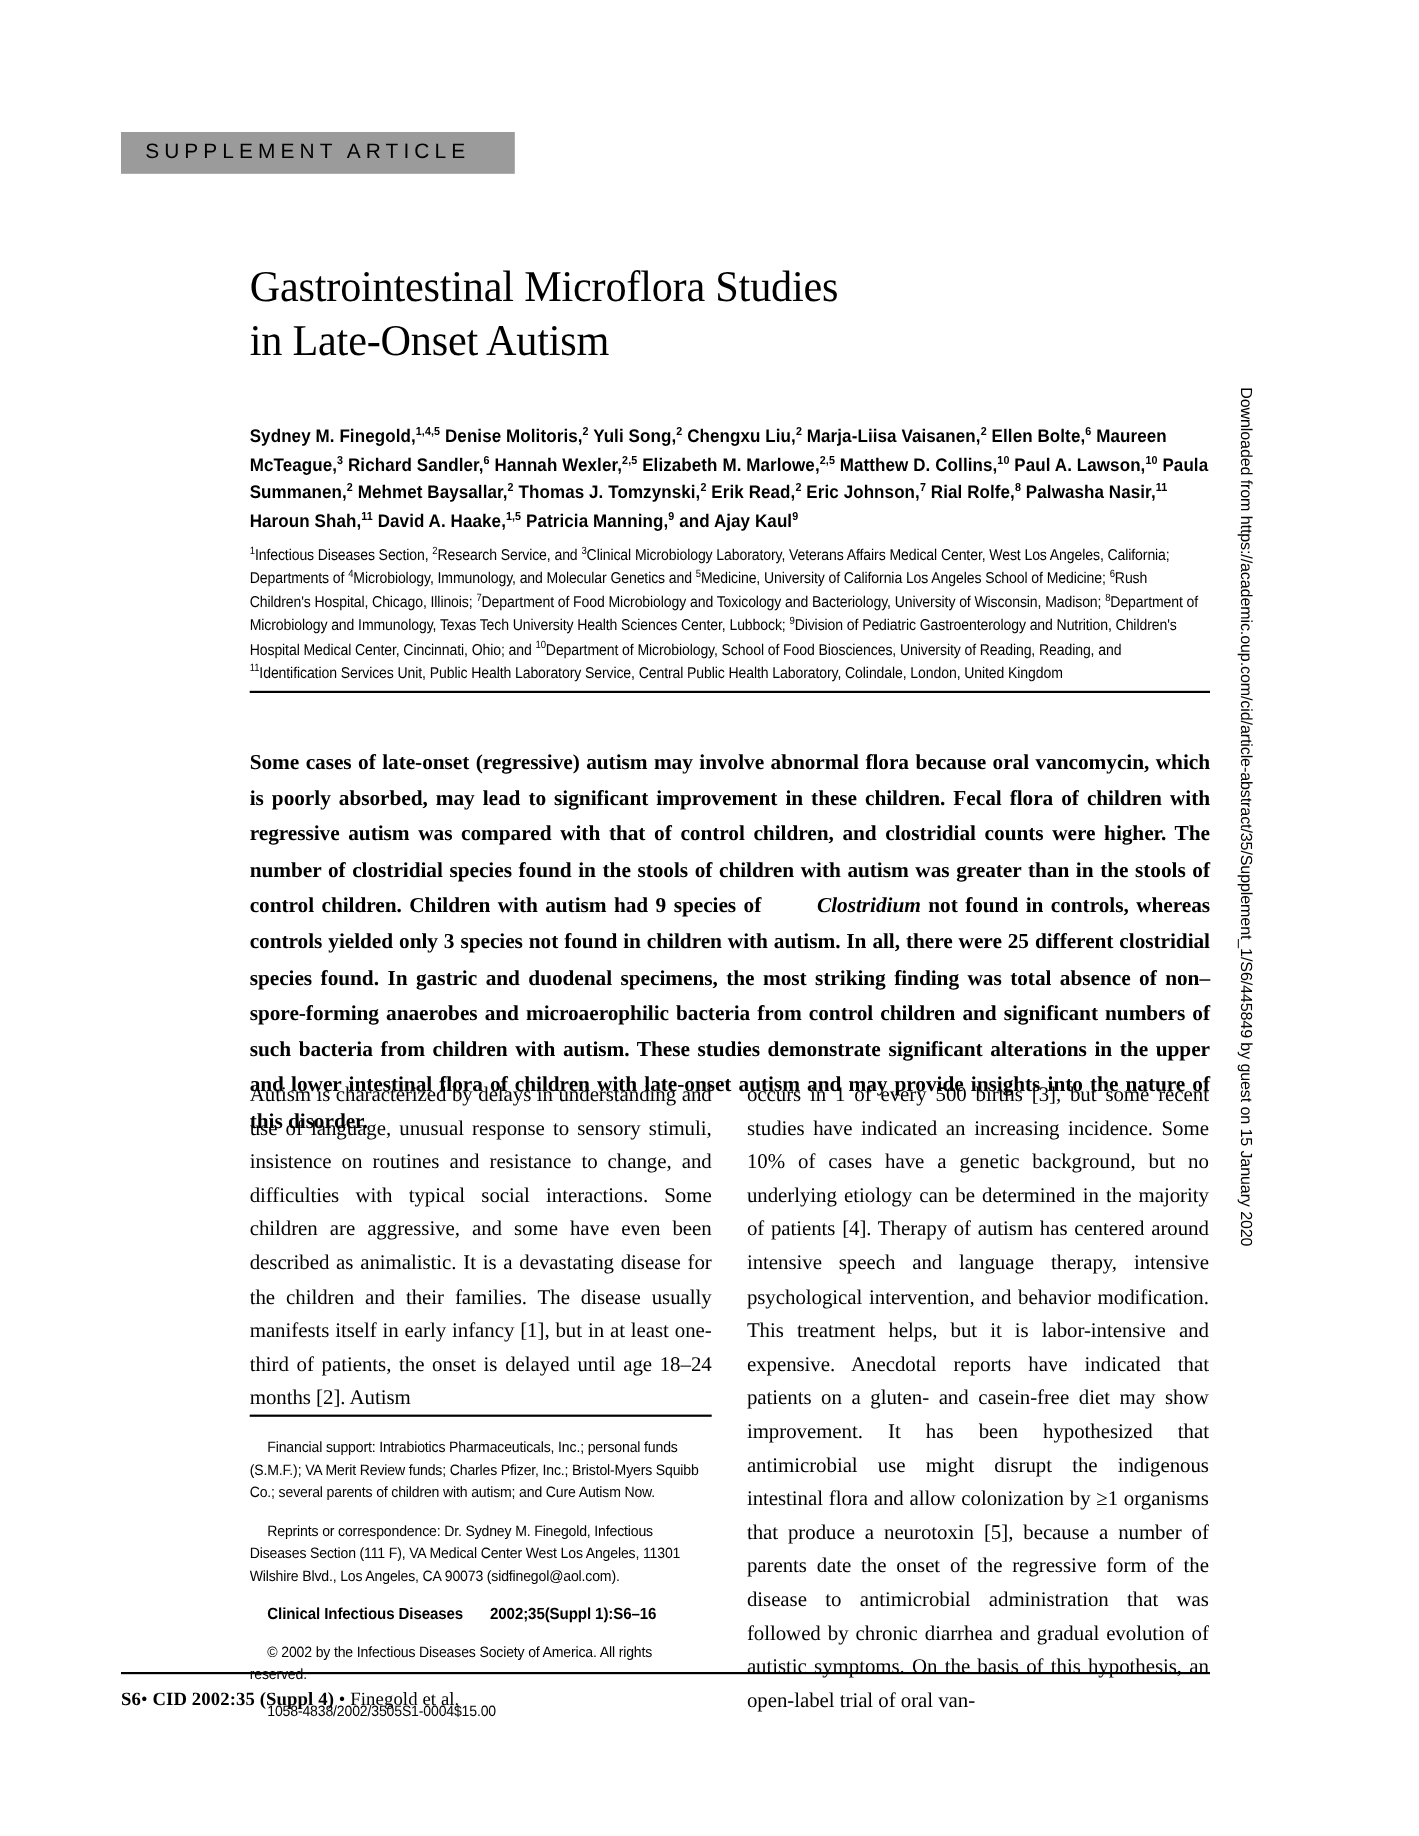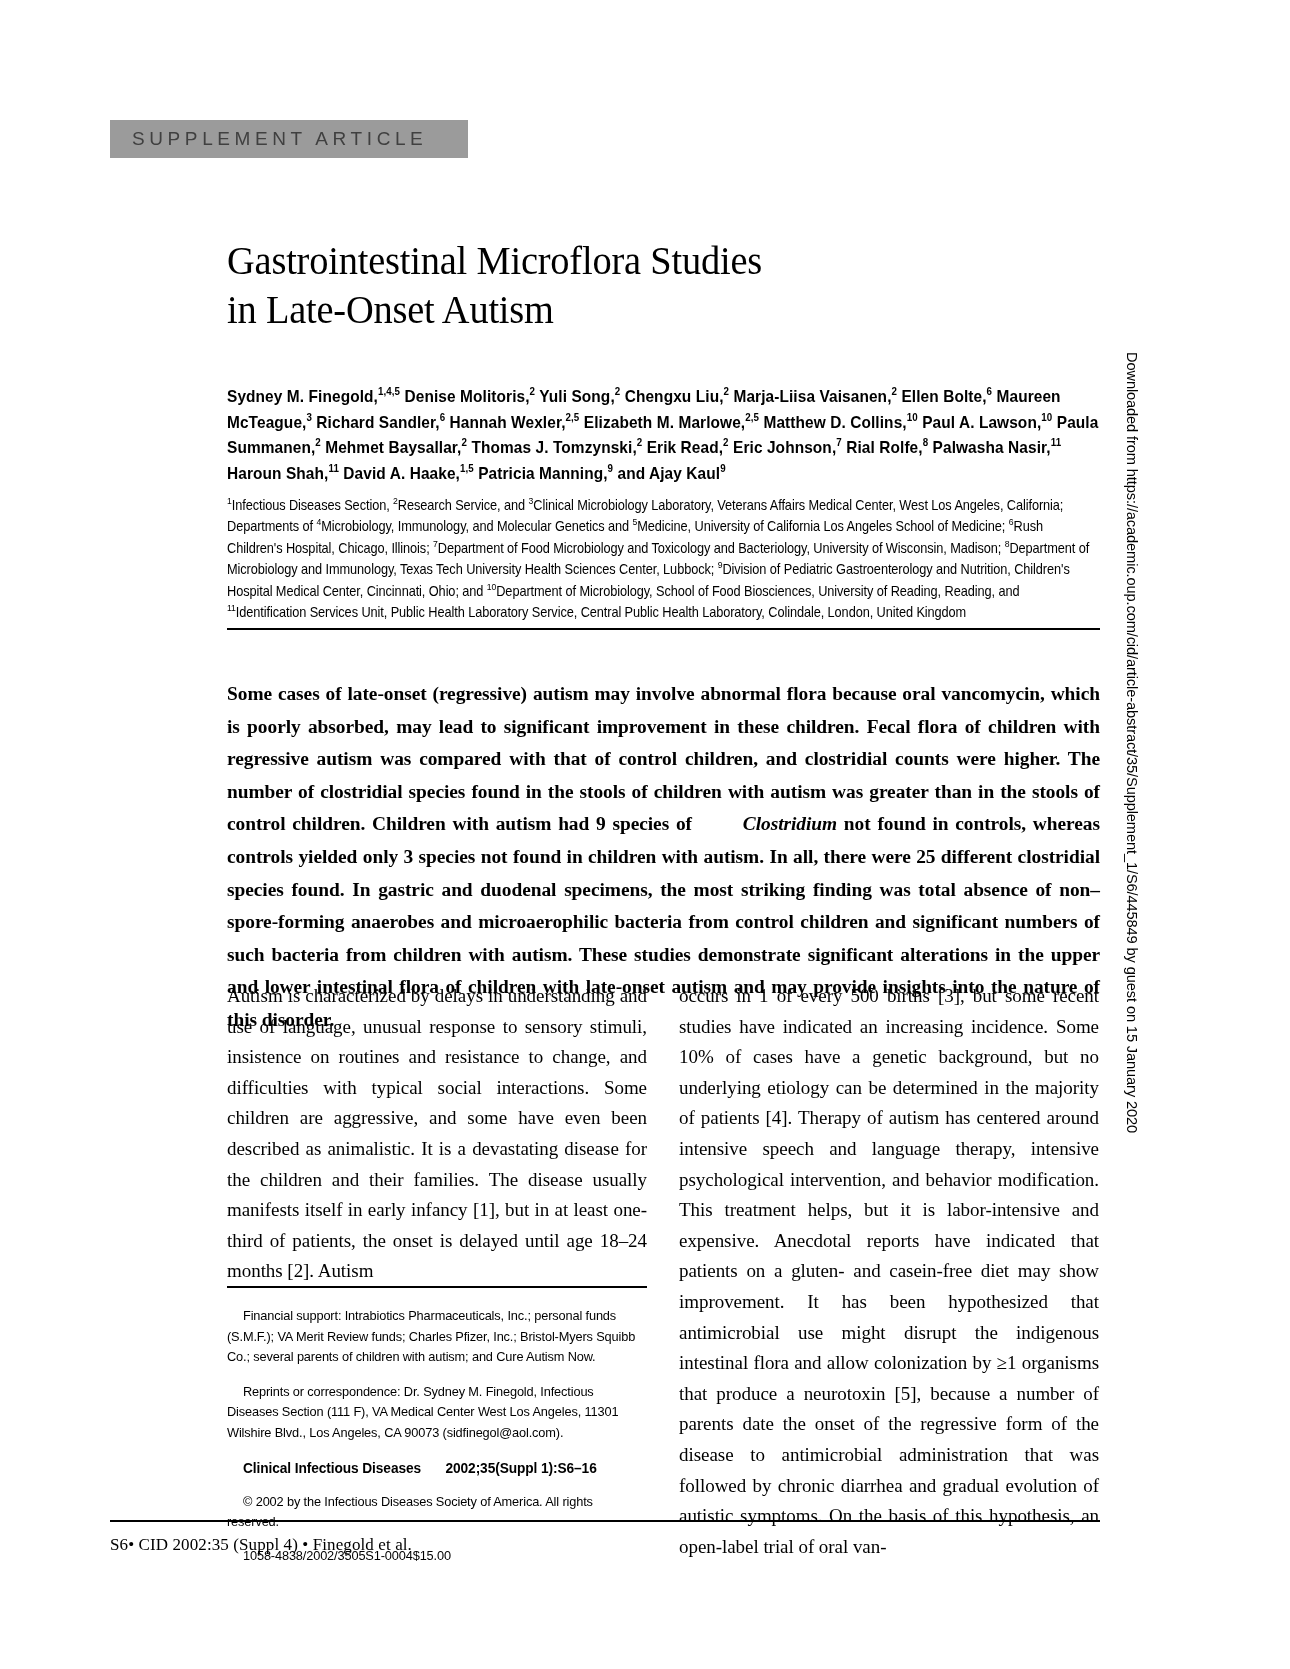--- a/index.html
+++ b/index.html
@@ -24,21 +24,21 @@
   }
 
   
   .banner {
     position: absolute;
     left: 110px;
     top: 120px;
     width: 358px;
     height: 38px;
     background: #9b9b9b;
-    color: #404040;
+    color: #000000;
     font-family: "Liberation Sans", "DejaVu Sans", sans-serif;
     font-size: 19px;
     letter-spacing: 4.6px;
     display: flex;
     align-items: center;
     padding-left: 22px;
     box-sizing: border-box;
   }
 
   
@@ -178,21 +178,21 @@
     background: #000;
   }
   .footer {
     position: absolute;
     left: 110px;
     top: 1535px;
     font-family: "Liberation Serif", "DejaVu Serif", serif;
     font-size: 17px;
     letter-spacing: 0.1px;
   }
-  .footer b { font-weight: normal; }
+  .footer b { font-weight: bold; }
 
   
   .sidetext {
     position: absolute;
     left: 1140px;
     top: 352px;
     font-family: "Liberation Sans", "DejaVu Sans", sans-serif;
     font-size: 14.6px;
     color: #000;
     white-space: nowrap;

